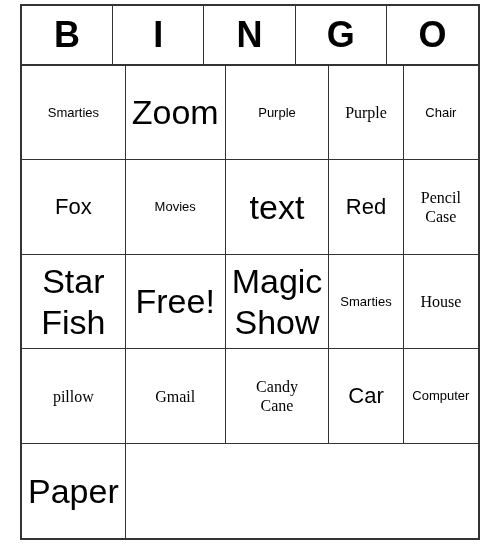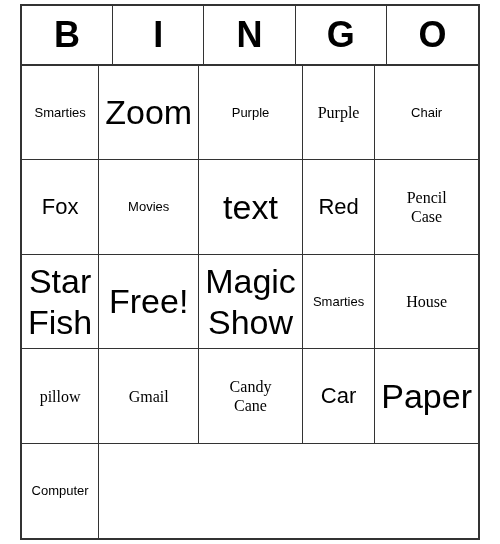--- a/index.html
+++ b/index.html
@@ -122,19 +122,19 @@
       <div class="bingo-cell">
         <span class="cell-text size-medium">Gmail</span>
       </div>
       <div class="bingo-cell">
         <span class="cell-text size-medium">Candy<br>Cane</span>
       </div>
       <div class="bingo-cell">
         <span class="cell-text size-xlarge">Car</span>
       </div>
       <div class="bingo-cell">
-        <span class="cell-text size-large">Paper</span>
+        <span class="cell-text size-small">Computer</span>
       </div>
       <div class="bingo-cell">
-        <span class="cell-text size-small">Computer</span>
+        <span class="cell-text size-large">Paper</span>
       </div>
     </div>
 </div>
 
 </body></html>

